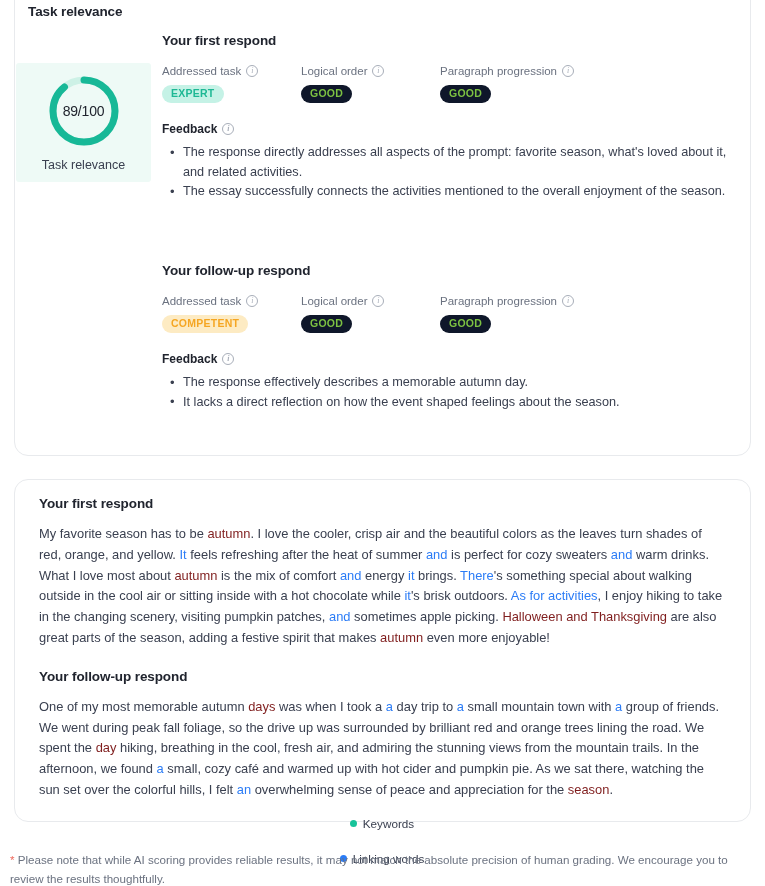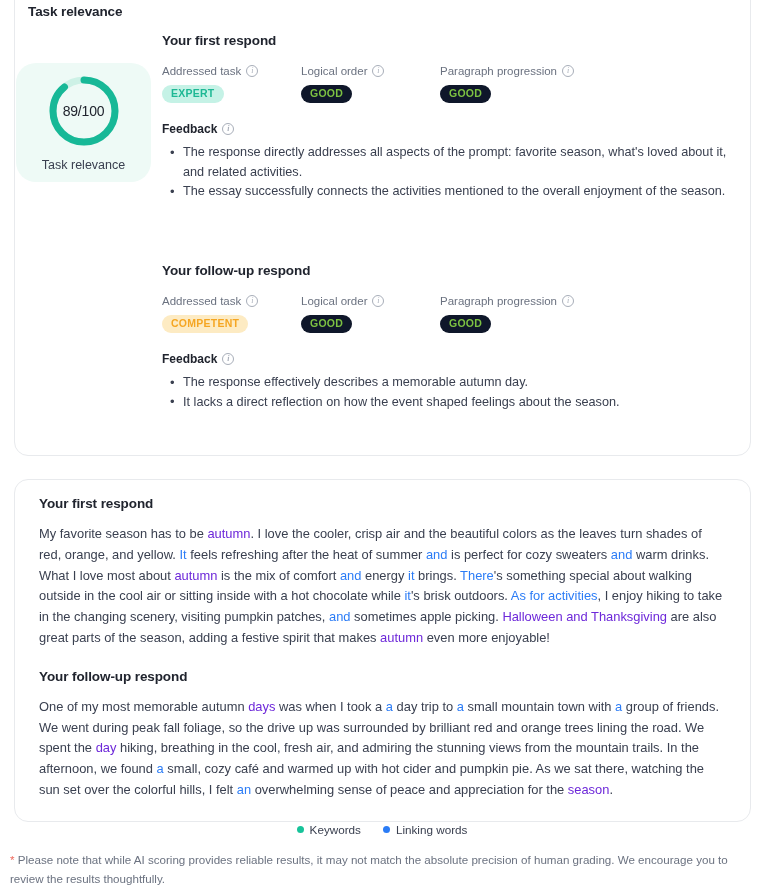--- a/index.html
+++ b/index.html
@@ -56,21 +56,21 @@
   }
 
   
   .score-tile {
     position: absolute;
     left: 16px;
     top: 63px;
     width: 135px;
     height: 119px;
     background: #eefaf6;
-    border-radius: 20px;
+    border-radius: 3px;
     display: flex;
     flex-direction: column;
     align-items: center;
     justify-content: center;
   }
   .donut-wrap {
     position: relative;
     width: 76px;
     height: 76px;
   }
@@ -194,30 +194,31 @@
     color: #20242e;
     letter-spacing: -0.1px;
   }
   .essay-body {
     margin-top: 13px;
     font-size: 12.9px;
     line-height: 20.8px;
     color: #3a4050;
     text-align: left;
   }
-  .kw { color: #6d28d9; }
+  .kw { color: #7f1d1d; }
   .lw { color: #2b7cf6; }
 
   .legend {
     display: flex;
-    justify-content: center;
+    justify-content: flex-end;
     align-items: center;
     gap: 22px;
-    margin-top: 22px;
+    margin-top: 16px;
     padding-right: 1px;
+    flex-direction: column;
   }
   .legend-item {
     display: flex;
     align-items: center;
     gap: 6px;
     font-size: 11.7px;
     color: #3a4050;
   }
   .dot { width: 7px; height: 7px; border-radius: 50%; display: inline-block; }
   .dot-kw { background: #17c39a; }

